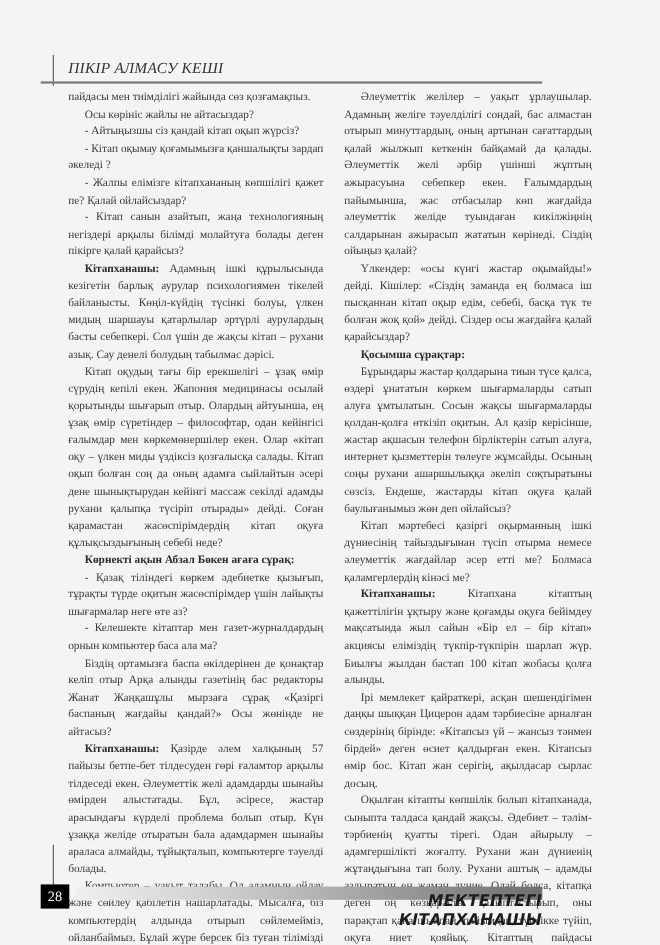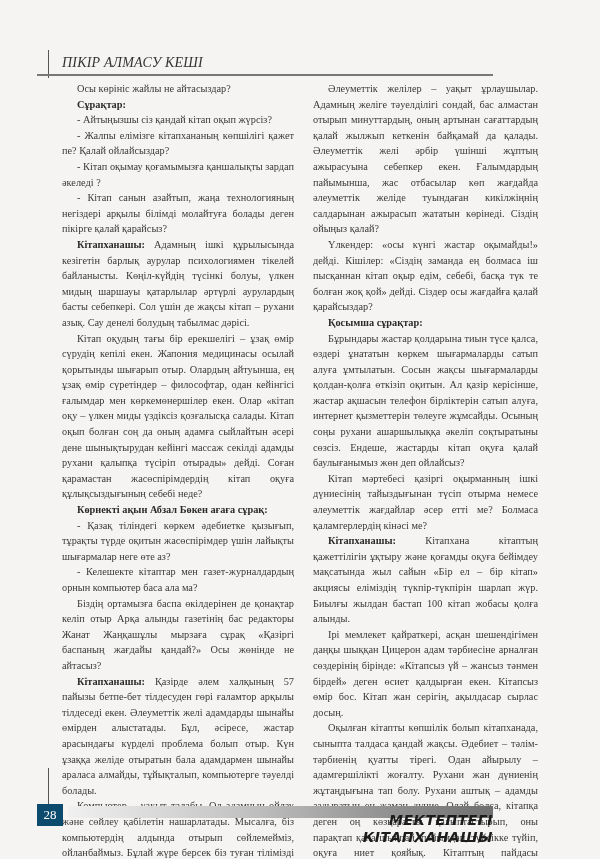--- a/index.html
+++ b/index.html
@@ -27,21 +27,21 @@
   .col p { margin: 0; text-indent: 15px; }
   .col p.noindent { text-indent: 0; }
   .col p b { color: #2a2a2a; }
   .left-vline { position: absolute; left: 48px; top: 768px; width: 1px; height: 40px; background: #555; }
   .footer-bar {
     position: absolute; left: 68px; top: 806px; width: 425px; height: 12px;
     background: linear-gradient(to right, #f0f0f0 0%, #c4c4c4 40%, #8a8a8a 80%, #6f6f6f 100%);
   }
   .page-number {
     position: absolute; left: 37px; top: 804px; width: 26px; height: 22px;
-    background: #0c4a6e; color: #fff; font-size: 13px; line-height: 22px; text-align: center;
+    background: #000000; color: #fff; font-size: 13px; line-height: 22px; text-align: center;
   }
   .issue {
     position: absolute; left: 78px; top: 863px; font-style: italic; font-size: 12px; color: #333;
   }
   .issue .month { font-size: 10.5px; margin-left: 6px; }
   .magazine {
     position: absolute; left: 283px; top: 812px; width: 210px; text-align: right;
     font-family: "DejaVu Sans", sans-serif; font-weight: bold; font-style: italic;
     font-size: 14px; color: #1c1c1c; letter-spacing: 0.5px;
     transform: scaleY(1.05);
@@ -49,25 +49,25 @@
 </style>
 </head>
 <body>
 
 <div class="page">
   <div class="header-vline"></div>
   <div class="header-title">ПІКІР АЛМАСУ КЕШІ</div>
   <div class="header-hline"></div>
 
   <div class="col left" id="left-col">
+      <p class="noindent"><span>пайдасы мен тиімділігі жайында сөз қозғамақпыз.</span></p>
       <p><span>Осы көрініс жайлы не айтасыздар?</span></p>
-      <p><b>Сұрақтар:</b><span></span></p>
       <p><span>- Айтыңызшы сіз қандай кітап оқып жүрсіз?</span></p>
+      <p><span>- Кітап оқымау қоғамымызға қаншалықты зардап әкеледі ?</span></p>
       <p><span>- Жалпы елімізге кітапхананың көпшілігі қажет пе? Қалай ойлайсыздар?</span></p>
-      <p><span>- Кітап оқымау қоғамымызға қаншалықты зардап әкеледі ?</span></p>
       <p><span>- Кітап санын азайтып, жаңа технологияның негіздері арқылы білімді молайтуға болады деген пікірге қалай қарайсыз?</span></p>
       <p><b>Кітапханашы:</b><span> Адамның ішкі құрылысында кезігетін барлық аурулар психологиямен тікелей байланысты. Көңіл-күйдің түсінкі болуы, үлкен мидың шаршауы қатарлылар әртүрлі аурулардың басты себепкері. Сол үшін де жақсы кітап – рухани азық. Сау денелі болудың табылмас дәрісі.</span></p>
       <p><span>Кітап оқудың тағы бір ерекшелігі – ұзақ өмір сүрудің кепілі екен. Жапония медицинасы осылай қорытынды шығарып отыр. Олардың айтуынша, ең ұзақ өмір сүретіндер – философтар, одан кейінгісі ғалымдар мен көркемөнершілер екен. Олар «кітап оқу – үлкен миды үздіксіз қозғалысқа салады. Кітап оқып болған соң да оның адамға сыйлайтын әсері дене шынықтырудан кейінгі массаж секілді адамды рухани қалыпқа түсіріп отырады» дейді. Соған қарамастан жасөспірімдердің кітап оқуға құлықсыздығының себебі неде?</span></p>
       <p><b>Көрнекті ақын Абзал Бөкен ағаға сұрақ:</b><span></span></p>
       <p><span>- Қазақ тіліндегі көркем әдебиетке қызығып, тұрақты түрде оқитын жасөспірімдер үшін лайықты шығармалар неге өте аз?</span></p>
       <p><span>- Келешекте кітаптар мен газет-журналдардың орнын компьютер баса ала ма?</span></p>
       <p><span>Біздің ортамызға баспа өкілдерінен де қонақтар келіп отыр Арқа алынды газетінің бас редакторы Жанат Жаңқашұлы мырзаға сұрақ «Қазіргі баспаның жағдайы қандай?» Осы жөнінде не айтасыз?</span></p>
       <p><b>Кітапханашы:</b><span> Қазірде әлем халқының 57 пайызы бетпе-бет тілдесуден гөрі ғаламтор арқылы тілдеседі екен. Әлеуметтік желі адамдарды шынайы өмірден алыстатады. Бұл, әсіресе, жастар арасындағы күрделі проблема болып отыр. Күн ұзаққа желіде отыратын бала адамдармен шынайы араласа алмайды, тұйықталып, компьютерге тәуелді болады.</span></p>
       <p><span>Компьютер – уақыт талабы. Ол адамның ойлау және сөйлеу қабілетін нашарлатады. Мысалға, біз компьютердің алдында отырып сөйлемейміз, ойланбаймыз. Бұлай жүре берсек біз туған тілімізді ұмытамыз.</span></p>
     </div>

